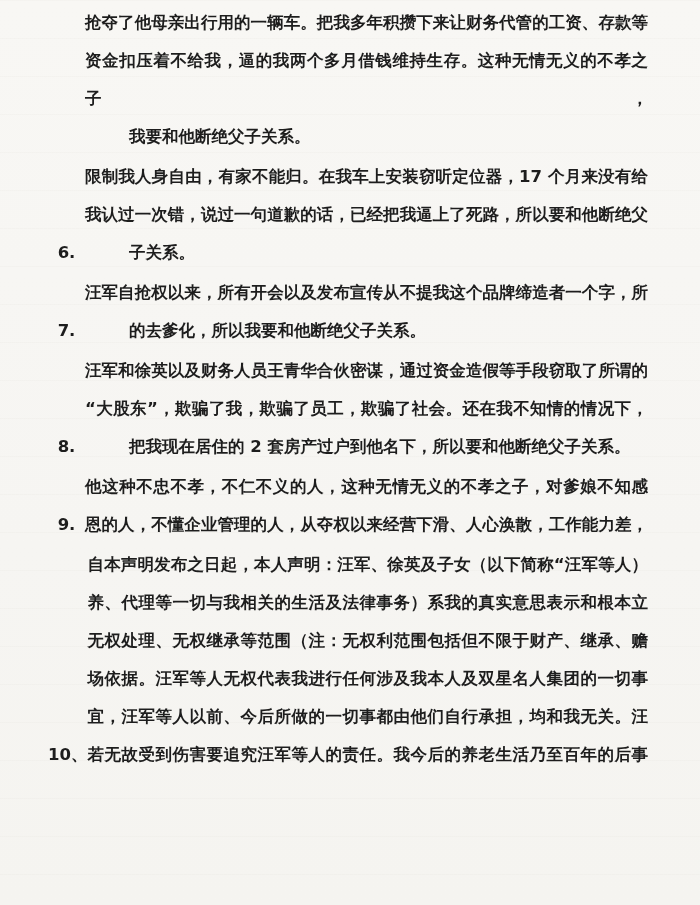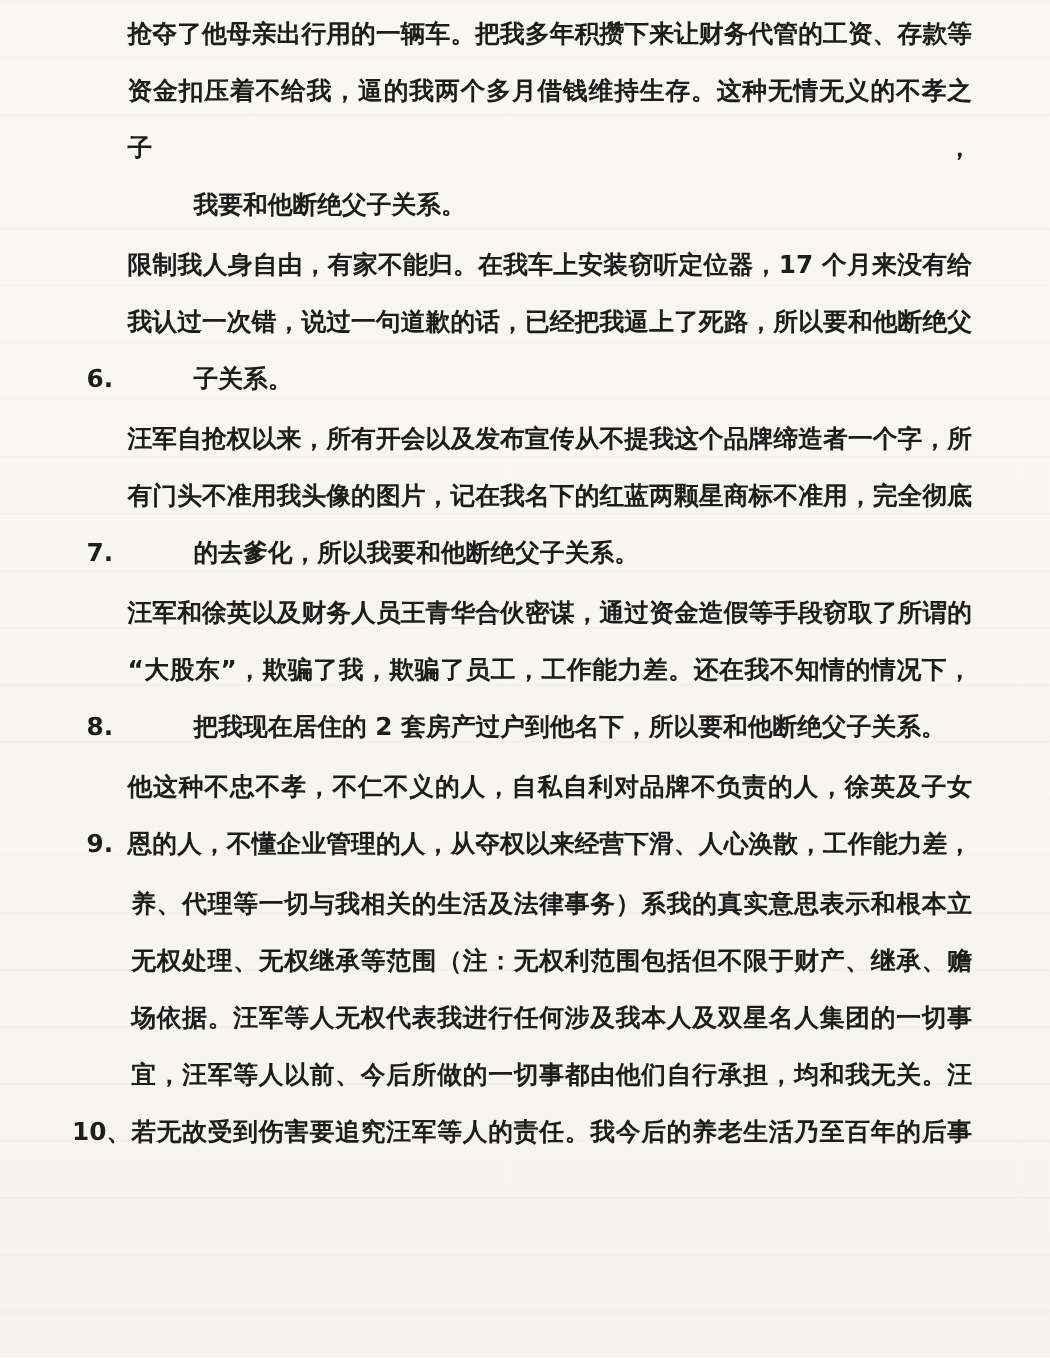--- a/index.html
+++ b/index.html
@@ -71,45 +71,45 @@
         <div class="line">限制我人身自由，有家不能归。在我车上安装窃听定位器，17 个月来没有给</div>
         <div class="line">我认过一次错，说过一句道歉的话，已经把我逼上了死路，所以要和他断绝父</div>
         <div class="line end">子关系。</div>
       </div>
     </div>
 
     <div class="item">
       <div class="num">7.</div>
       <div class="body-col">
         <div class="line">汪军自抢权以来，所有开会以及发布宣传从不提我这个品牌缔造者一个字，所</div>
-        <div class="line">有门头不准用我头像的图片，记在我名下的红蓝两颗星商标不准用，完全彻底</div>
         <div class="line end">的去爹化，所以我要和他断绝父子关系。</div>
       </div>
     </div>
 
     <div class="item">
       <div class="num">8.</div>
       <div class="body-col">
         <div class="line">汪军和徐英以及财务人员王青华合伙密谋，通过资金造假等手段窃取了所谓的</div>
-        <div class="line">“大股东”，欺骗了我，欺骗了员工，工作能力差。还在我不知情的情况下，</div>
+        <div class="line">“大股东”，欺骗了我，欺骗了员工，欺骗了社会。还在我不知情的情况下，</div>
         <div class="line end">把我现在居住的 2 套房产过户到他名下，所以要和他断绝父子关系。</div>
       </div>
     </div>
 
     <div class="item">
       <div class="num">9.</div>
       <div class="body-col">
-        <div class="line">他这种不忠不孝，不仁不义的人，自私自利对品牌不负责的人，徐英及子女</div>
+        <div class="line">他这种不忠不孝，不仁不义的人，这种无情无义的不孝之子，对爹娘不知感</div>
         <div class="line">恩的人，不懂企业管理的人，从夺权以来经营下滑、人心涣散，工作能力差，</div>
       </div>
     </div>
 
     <div class="item">
       <div class="num">10、</div>
       <div class="body-col">
+        <div class="line">自本声明发布之日起，本人声明：汪军、徐英及子女（以下简称“汪军等人）</div>
         <div class="line">养、代理等一切与我相关的生活及法律事务）系我的真实意思表示和根本立</div>
         <div class="line">无权处理、无权继承等范围（注：无权利范围包括但不限于财产、继承、赡</div>
         <div class="line">场依据。汪军等人无权代表我进行任何涉及我本人及双星名人集团的一切事</div>
         <div class="line">宜，汪军等人以前、今后所做的一切事都由他们自行承担，均和我无关。汪</div>
         <div class="line">若无故受到伤害要追究汪军等人的责任。我今后的养老生活乃至百年的后事</div>
       </div>
     </div>
 
   </section>
 </div>

